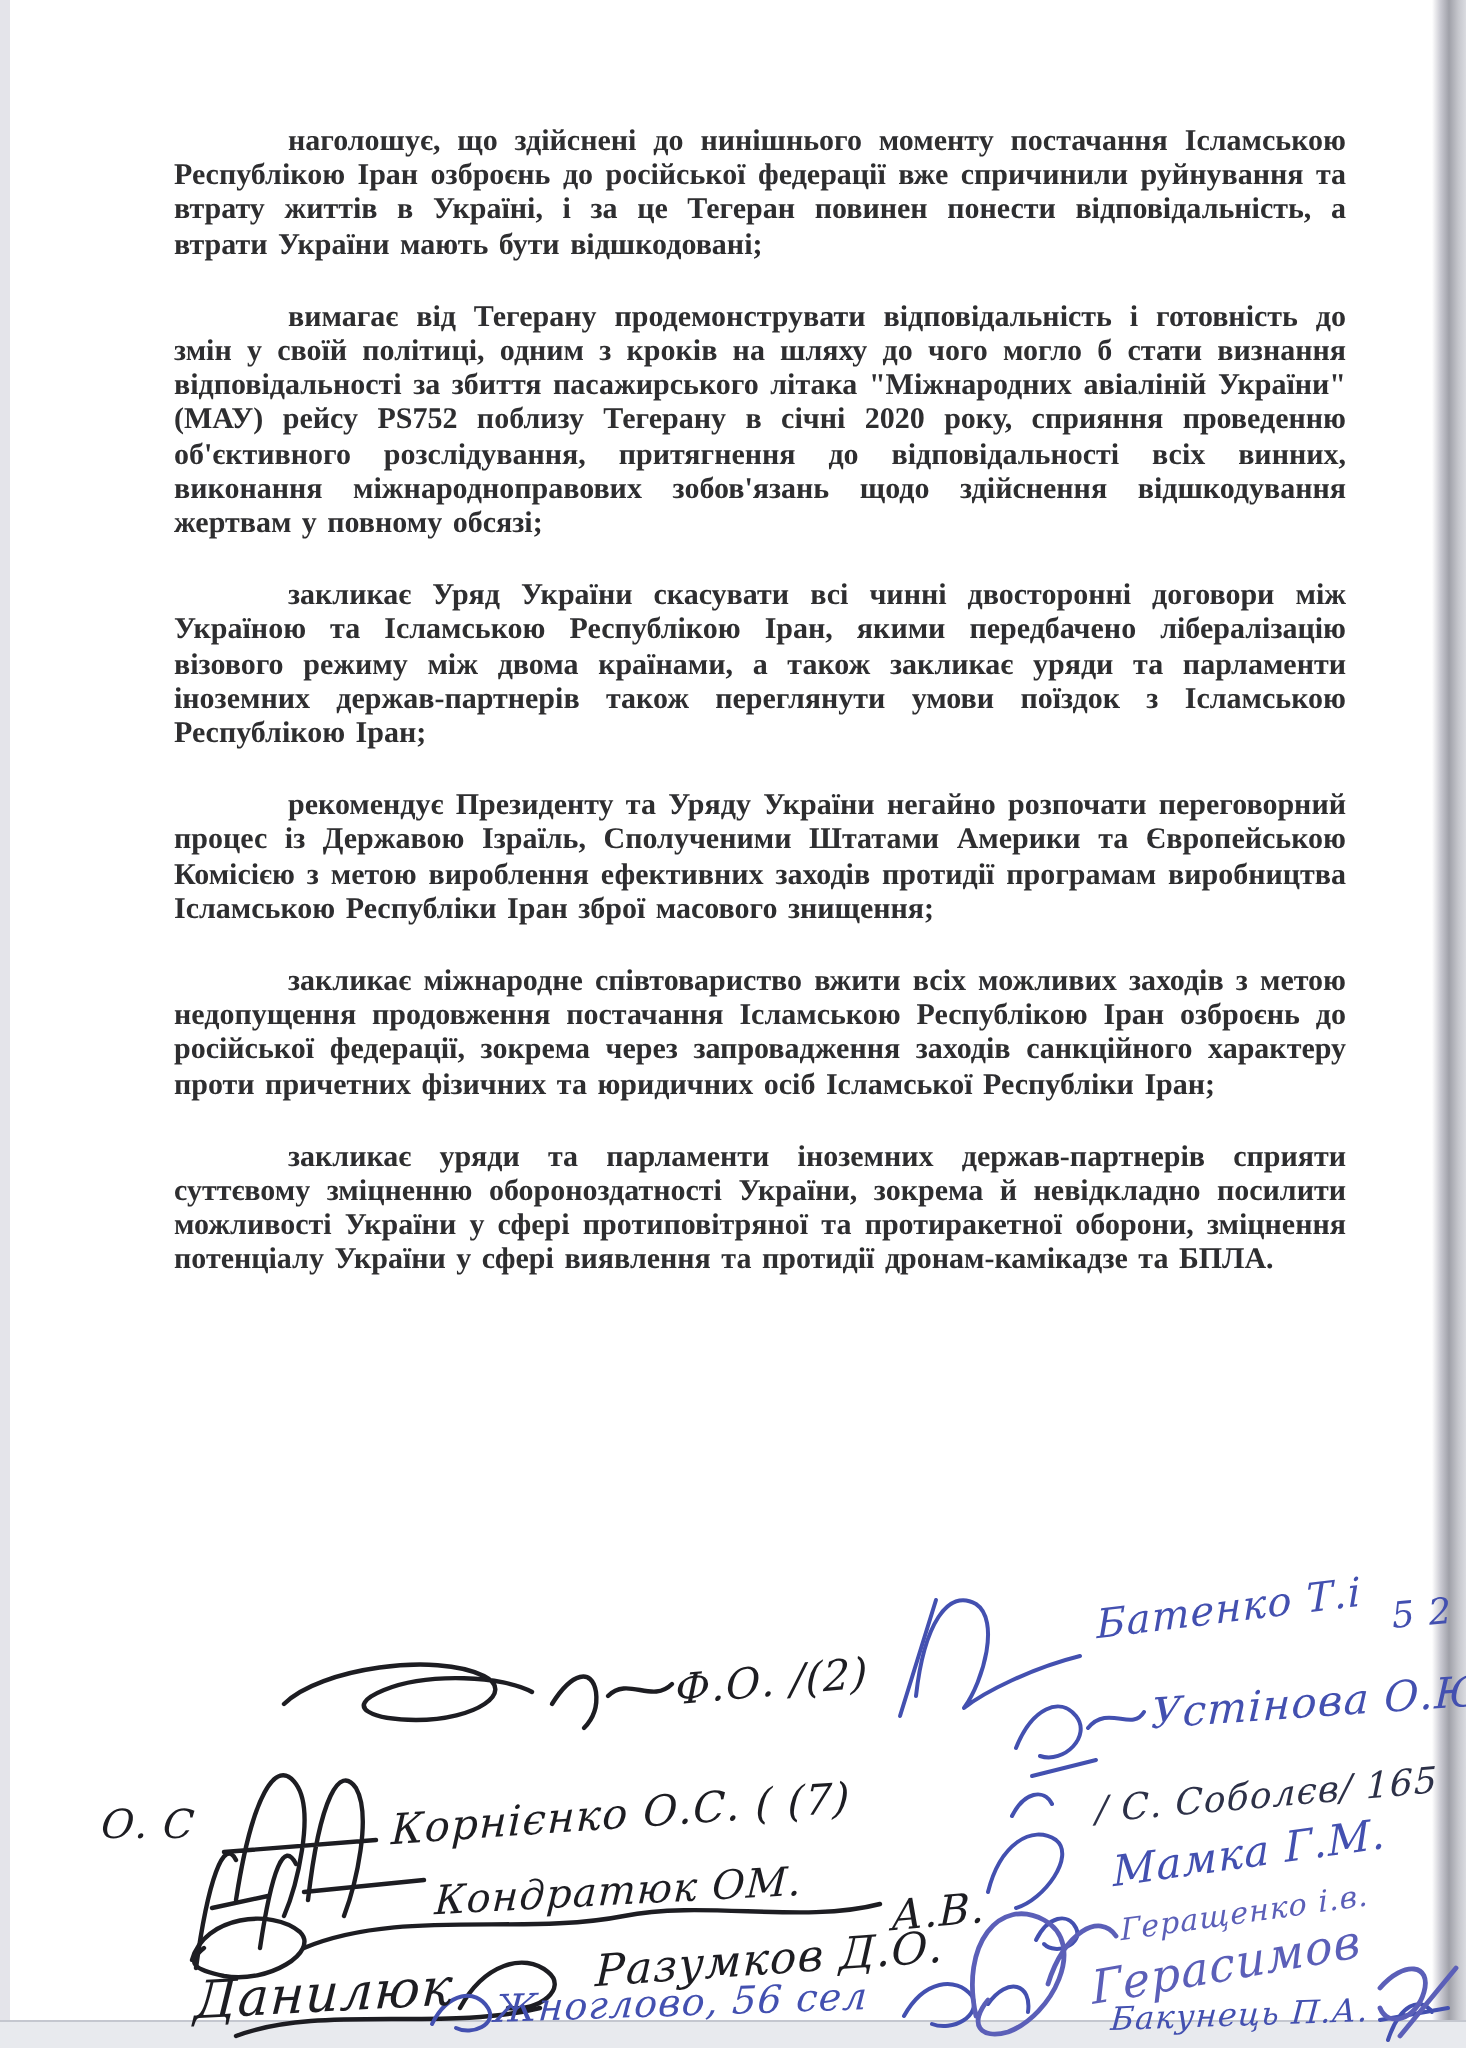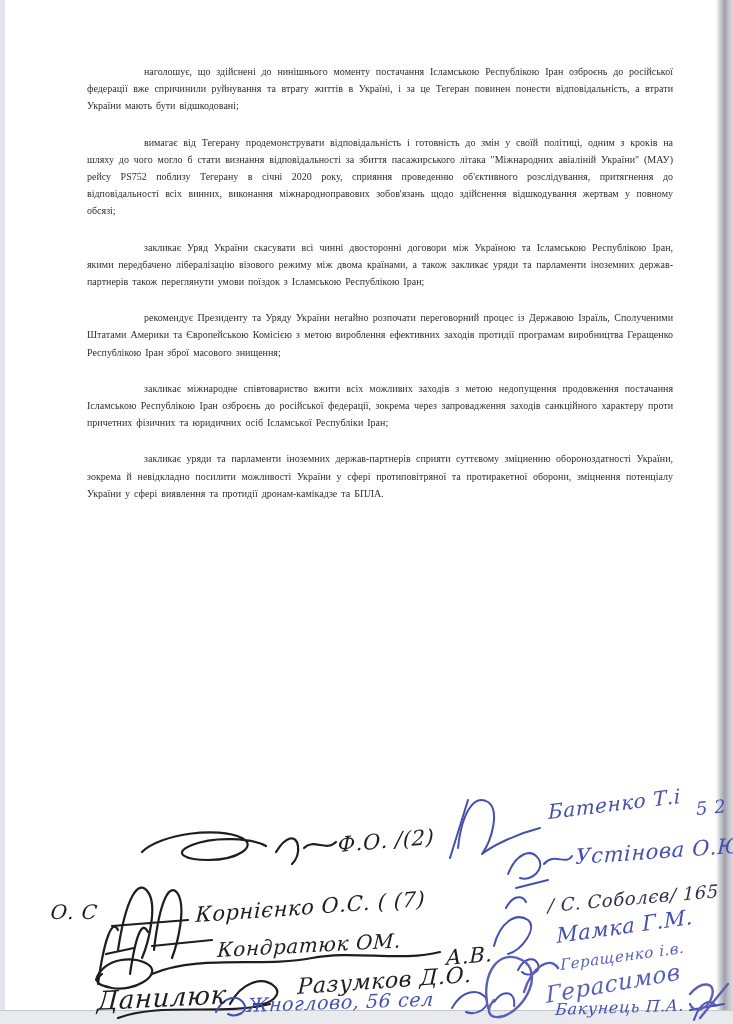--- a/index.html
+++ b/index.html
@@ -6,21 +6,21 @@
   .screen{
     position:relative;width:733px;height:1024px;overflow:hidden;
     background:#ffffff;font-family:"Liberation Serif", serif;
   }
   .edge-left{position:absolute;left:0;top:0;width:5px;height:100%;background:#e4e4ea;}
   .edge-right{position:absolute;right:0;top:0;width:17px;height:100%;
     background:linear-gradient(to right,#ffffff 0%,#cacad2 25%,#a0a1a9 50%,#c6c7cd 78%,#dadbe0 100%);}
   .edge-bottom{position:absolute;left:0;bottom:0;width:100%;height:13px;background:#e8eaee;border-top:1px solid #c4c7cf;}
   .content{
     position:absolute;left:87px;top:63px;width:586px;
-    color:#2e2e30;font-size:10px;line-height:17.2px;text-align:justify;
+    color:#2e2e30;font-size:15px;line-height:17.2px;text-align:justify;font-weight:bold;
   }
   .content p{margin:0 0 19px 0;text-indent:57px;word-spacing:1.5px;}
   .sig-overlay{position:absolute;left:0;top:780px;width:733px;height:244px;}
   .sig-svg{position:absolute;left:0;top:0;}
   .sig{
     position:absolute;font-family:"DejaVu Serif", serif;font-style:italic;
     letter-spacing:0.6px;white-space:nowrap;transform-origin:left top;
   }
   .ink-black{color:#1d1d22;}
   .ink-blue{color:#4350b0;}
@@ -32,21 +32,21 @@
 
 <div class="screen">
   <div class="edge-left"></div>
   <div class="edge-right"></div>
   <div class="edge-bottom"></div>
 
   <div class="content">
     <p>наголошує, що здійснені до нинішнього моменту постачання Ісламською Республікою Іран озброєнь до російської федерації вже спричинили руйнування та втрату життів в Україні, і за це Тегеран повинен понести відповідальність, а втрати України мають бути відшкодовані;</p>
     <p>вимагає від Тегерану продемонструвати відповідальність і готовність до змін у своїй політиці, одним з кроків на шляху до чого могло б стати визнання відповідальності за збиття пасажирського літака "Міжнародних авіаліній України" (МАУ) рейсу PS752 поблизу Тегерану в січні 2020 року, сприяння проведенню об'єктивного розслідування, притягнення до відповідальності всіх винних, виконання міжнародноправових зобов'язань щодо здійснення відшкодування жертвам у повному обсязі;</p>
     <p>закликає Уряд України скасувати всі чинні двосторонні договори між Україною та Ісламською Республікою Іран, якими передбачено лібералізацію візового режиму між двома країнами, а також закликає уряди та парламенти іноземних держав-партнерів також переглянути умови поїздок з Ісламською Республікою Іран;</p>
-    <p>рекомендує Президенту та Уряду України негайно розпочати переговорний процес із Державою Ізраїль, Сполученими Штатами Америки та Європейською Комісією з метою вироблення ефективних заходів протидії програмам виробництва Геращенко Республікою Іран зброї масового знищення;</p>
+    <p>рекомендує Президенту та Уряду України негайно розпочати переговорний процес із Державою Ізраїль, Сполученими Штатами Америки та Європейською Комісією з метою вироблення ефективних заходів протидії програмам виробництва Ісламською Республіки Іран зброї масового знищення;</p>
     <p>закликає міжнародне співтовариство вжити всіх можливих заходів з метою недопущення продовження постачання Ісламською Республікою Іран озброєнь до російської федерації, зокрема через запровадження заходів санкційного характеру проти причетних фізичних та юридичних осіб Ісламської Республіки Іран;</p>
     <p>закликає уряди та парламенти іноземних держав-партнерів сприяти суттєвому зміцненню обороноздатності України, зокрема й невідкладно посилити можливості України у сфері протиповітряної та протиракетної оборони, зміцнення потенціалу України у сфері виявлення та протидії дронам-камікадзе та БПЛА.</p>
   </div>
 
   <div class="sig-overlay">
     <svg class="sig-svg" width="733" height="244" viewBox="0 780 733 244" fill="none" stroke-linecap="round" stroke-linejoin="round">
 
       <g stroke="#1d1d22" stroke-width="2.2">
         <path d="M142,852 C160,834 218,826 242,838 C258,846 238,860 208,860 C188,860 170,854 192,845 C214,836 252,838 266,846"></path>
         <path d="M276,852 C286,836 296,834 298,846 C299,854 296,860 292,864 M304,848 C314,838 326,852 336,842"></path>

